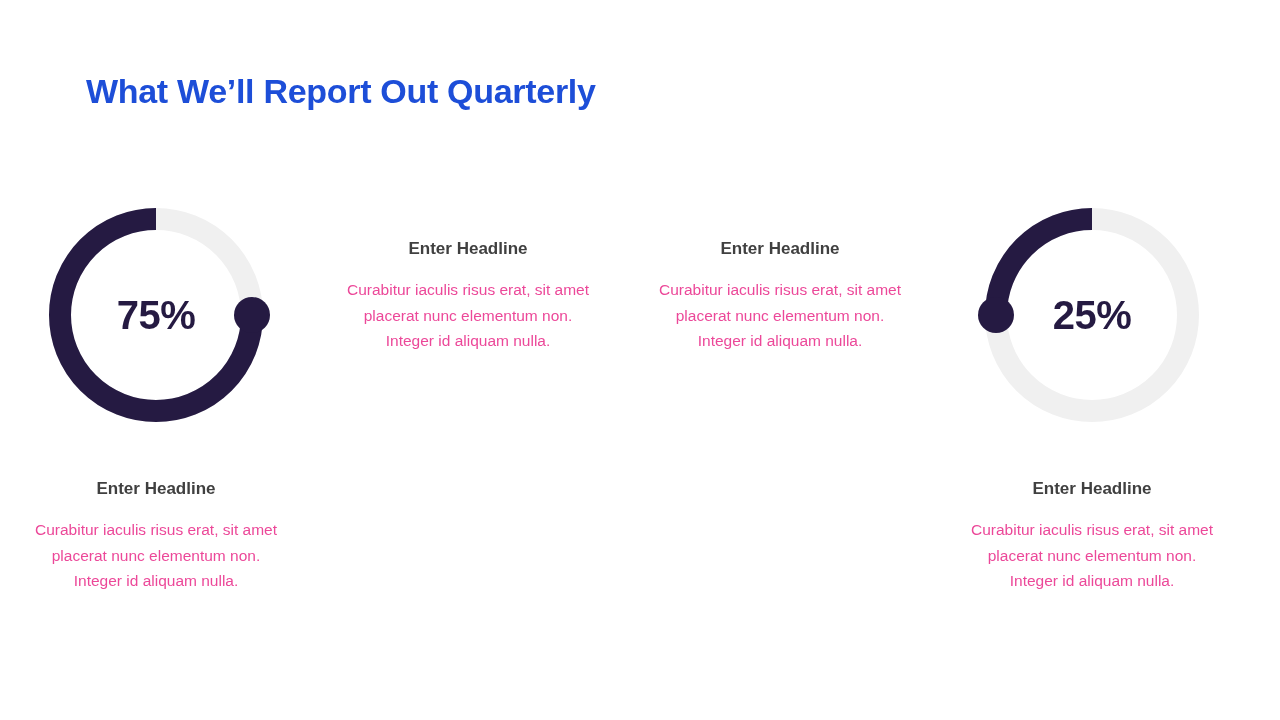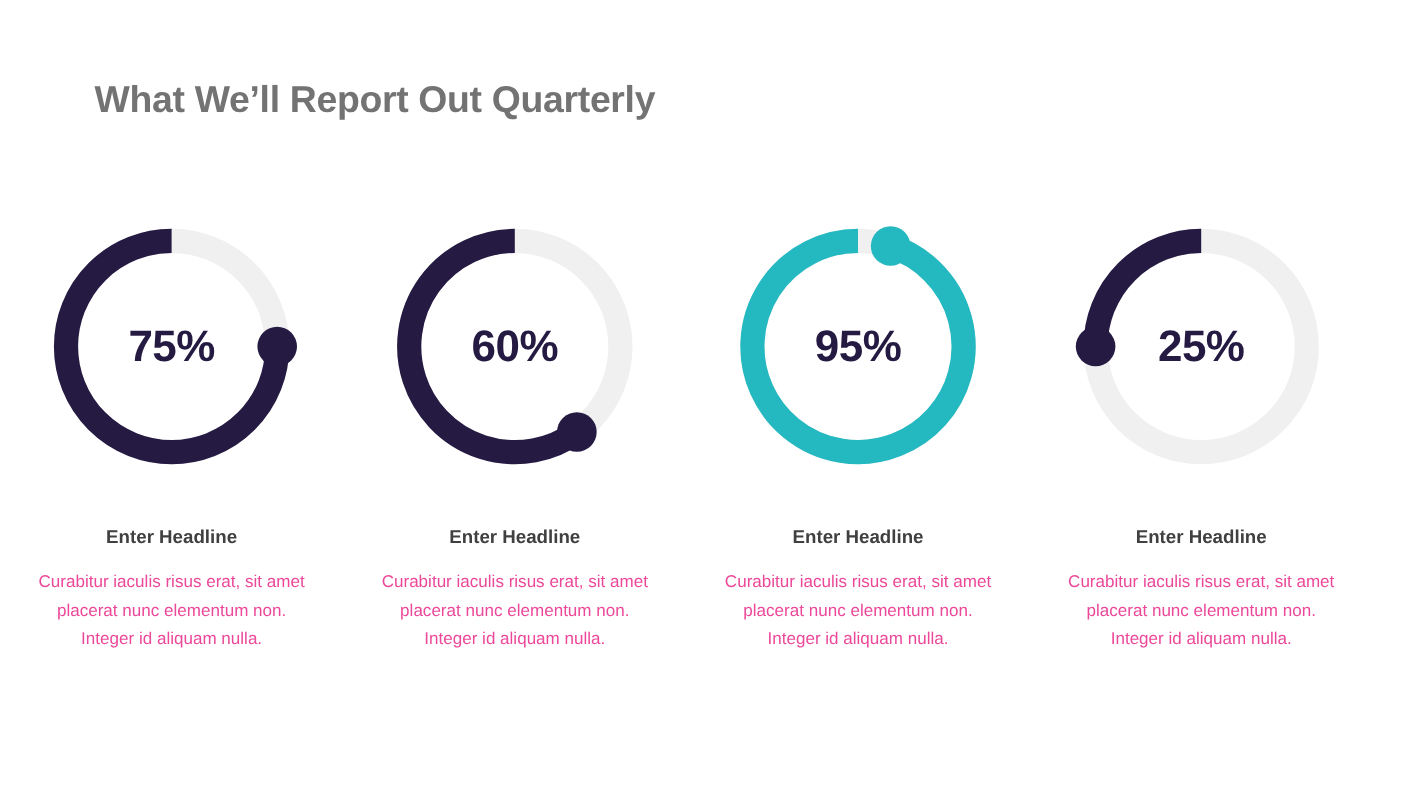--- a/index.html
+++ b/index.html
@@ -18,21 +18,21 @@
     position: absolute;
     inset: 0;
     background: #ffffff;
   }
   .page-title {
     position: absolute;
     left: 86px;
     top: 72px;
     font-size: 34px;
     font-weight: bold;
-    color: #737373;
+    color: #1d4ed8;
     letter-spacing: -0.3px;
     white-space: nowrap;
   }
   .columns {
     position: absolute;
     left: 0;
     top: 195px;
     width: 1280px;
     display: flex;
     align-items: flex-start;
@@ -101,41 +101,25 @@
             <path d="M 120.00 24.00 A 96 96 0 1 0 216.00 120.00" fill="none" stroke="#251A42" stroke-width="22" stroke-linecap="butt"></path>
             <circle cx="216.00" cy="120.00" r="18" fill="#251A42"></circle>
           </svg>
         <div class="donut-value">75%</div>
       </div>
       <div class="col-headline">Enter Headline</div>
       <div class="col-body">Curabitur iaculis risus erat, sit amet placerat nunc elementum non. Integer id aliquam nulla.</div>
     </div>
 
     <div class="column">
-      <div class="donut-wrap">
-        <svg class="donut-svg" viewBox="0 0 240 240">
-            <circle cx="120" cy="120" r="96" fill="none" stroke="#F0F0F0" stroke-width="22"></circle>
-            <path d="M 120.00 24.00 A 96 96 0 1 0 176.43 197.67" fill="none" stroke="#251A42" stroke-width="22" stroke-linecap="butt"></path>
-            <circle cx="176.43" cy="197.67" r="18" fill="#251A42"></circle>
-          </svg>
-        <div class="donut-value">60%</div>
-      </div>
       <div class="col-headline">Enter Headline</div>
       <div class="col-body">Curabitur iaculis risus erat, sit amet placerat nunc elementum non. Integer id aliquam nulla.</div>
     </div>
 
     <div class="column">
-      <div class="donut-wrap">
-        <svg class="donut-svg" viewBox="0 0 240 240">
-            <circle cx="120" cy="120" r="96" fill="none" stroke="#F0F0F0" stroke-width="22"></circle>
-            <path d="M 120.00 24.00 A 96 96 0 1 0 149.67 28.70" fill="none" stroke="#24B8C0" stroke-width="22" stroke-linecap="butt"></path>
-            <circle cx="149.67" cy="28.70" r="18" fill="#24B8C0"></circle>
-          </svg>
-        <div class="donut-value">95%</div>
-      </div>
       <div class="col-headline">Enter Headline</div>
       <div class="col-body">Curabitur iaculis risus erat, sit amet placerat nunc elementum non. Integer id aliquam nulla.</div>
     </div>
 
     <div class="column">
       <div class="donut-wrap">
         <svg class="donut-svg" viewBox="0 0 240 240">
             <circle cx="120" cy="120" r="96" fill="none" stroke="#F0F0F0" stroke-width="22"></circle>
             <path d="M 120.00 24.00 A 96 96 0 0 0 24.00 120.00" fill="none" stroke="#251A42" stroke-width="22" stroke-linecap="butt"></path>
             <circle cx="24.00" cy="120.00" r="18" fill="#251A42"></circle>

